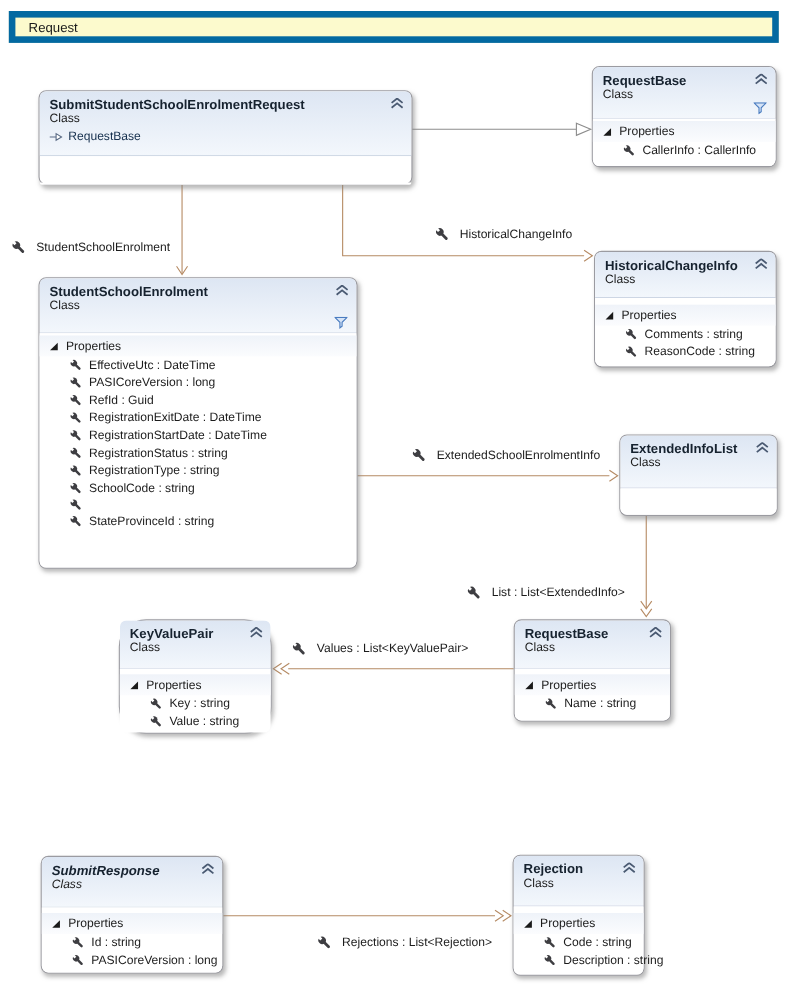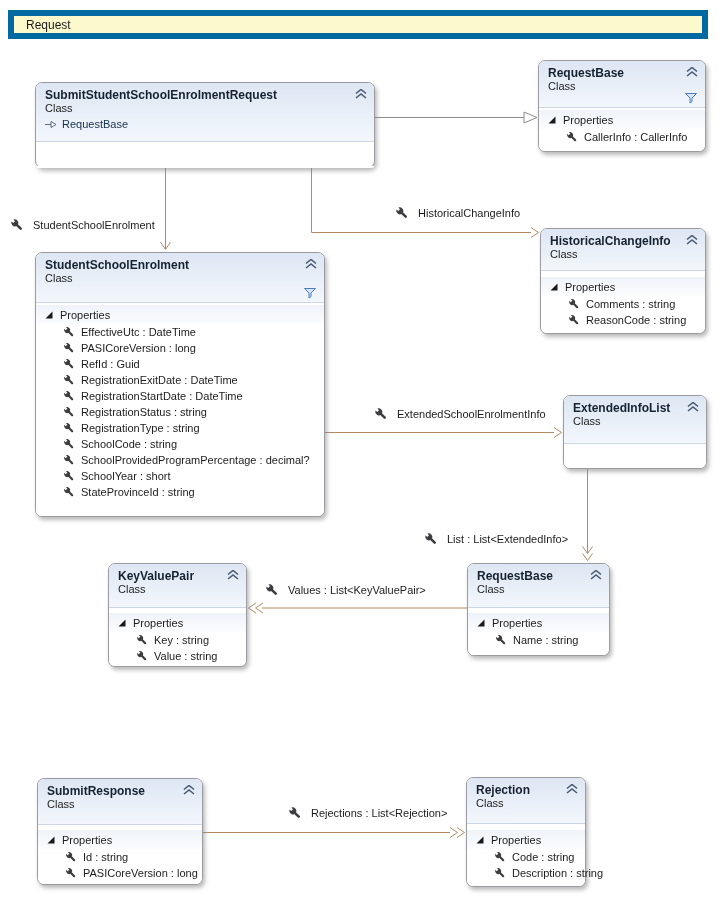--- a/index.html
+++ b/index.html
@@ -269,31 +269,20 @@
           <span>SchoolCode : string</span>
         </div>
       <div class="prop-row">
           <svg class="icon" width="12" height="12" viewBox="0 0 12 12">
             <g transform="rotate(-45 6 6)">
               <circle cx="6" cy="3.4" r="2.9" fill="#3e3e42"></circle>
               <rect x="4.9" y="-0.6" width="2.2" height="3.1" fill="#fff"></rect>
               <rect x="4.9" y="5" width="2.2" height="6.6" rx="1.1" fill="#3e3e42"></rect>
             </g>
           </svg>
-          <span>SchoolProvidedProgramPercentage : decimal?</span>
-        </div>
-      <div class="prop-row">
-          <svg class="icon" width="12" height="12" viewBox="0 0 12 12">
-            <g transform="rotate(-45 6 6)">
-              <circle cx="6" cy="3.4" r="2.9" fill="#3e3e42"></circle>
-              <rect x="4.9" y="-0.6" width="2.2" height="3.1" fill="#fff"></rect>
-              <rect x="4.9" y="5" width="2.2" height="6.6" rx="1.1" fill="#3e3e42"></rect>
-            </g>
-          </svg>
-          <span>SchoolYear : short</span>
         </div>
       <div class="prop-row">
           <svg class="icon" width="12" height="12" viewBox="0 0 12 12">
             <g transform="rotate(-45 6 6)">
               <circle cx="6" cy="3.4" r="2.9" fill="#3e3e42"></circle>
               <rect x="4.9" y="-0.6" width="2.2" height="3.1" fill="#fff"></rect>
               <rect x="4.9" y="5" width="2.2" height="6.6" rx="1.1" fill="#3e3e42"></rect>
             </g>
           </svg>
           <span>StateProvinceId : string</span>
@@ -333,21 +322,21 @@
               <circle cx="6" cy="3.4" r="2.9" fill="#3e3e42"></circle>
               <rect x="4.9" y="-0.6" width="2.2" height="3.1" fill="#fff"></rect>
               <rect x="4.9" y="5" width="2.2" height="6.6" rx="1.1" fill="#3e3e42"></rect>
             </g>
           </svg>
         <span>Name : string</span>
       </div>
     </div>
   </div>
 
-  <div class="cls" style="left:108px;top:563px;width:139px;height:104px;">
+  <div class="cls" style="left:108px;top:563px;width:139px;height:104px;border-radius:25px;">
     <div class="cls-header" style="height:44px;">
       <div class="cls-title">KeyValuePair</div>
       <div class="cls-kind">Class</div>
       <svg class="chevron" width="12" height="10" viewBox="0 0 12 10">
         <path d="M1 4.5 L6 .5 L11 4.5 M1 9 L6 5 L11 9" stroke="#4a5a72" stroke-width="1.6" fill="none"></path>
       </svg>
     </div>
     <div class="cls-body" style="padding-top:5px;">
       <div class="section-row">
         <svg class="icon" width="8" height="8" viewBox="0 0 8 8">
@@ -372,21 +361,21 @@
               <rect x="4.9" y="-0.6" width="2.2" height="3.1" fill="#fff"></rect>
               <rect x="4.9" y="5" width="2.2" height="6.6" rx="1.1" fill="#3e3e42"></rect>
             </g>
           </svg>
         <span>Value : string</span>
       </div>
     </div>
   </div>
 
   <div class="cls" style="left:37px;top:778px;width:166px;height:107px;">
-    <div class="cls-header" style="height:46px;">
+    <div class="cls-header" style="height:46px;font-style:italic;">
       <div class="cls-title">SubmitResponse</div>
       <div class="cls-kind">Class</div>
       <svg class="chevron" width="12" height="10" viewBox="0 0 12 10">
         <path d="M1 4.5 L6 .5 L11 4.5 M1 9 L6 5 L11 9" stroke="#4a5a72" stroke-width="1.6" fill="none"></path>
       </svg>
     </div>
     <div class="cls-body" style="padding-top:5px;">
       <div class="section-row">
         <svg class="icon" width="8" height="8" viewBox="0 0 8 8">
             <polygon points="7.5,0.5 7.5,7.5 0.5,7.5" fill="#1a1a1a"></polygon>
@@ -497,21 +486,21 @@
   <div class="assoc-label" style="left:265px;top:583px;">
     <svg class="icon" width="14" height="14" viewBox="0 0 12 12">
         <g transform="rotate(-45 6 6)">
           <circle cx="6" cy="3.4" r="2.9" fill="#3e3e42"></circle>
           <rect x="4.9" y="-0.6" width="2.2" height="3.1" fill="#fff"></rect>
           <rect x="4.9" y="5" width="2.2" height="6.6" rx="1.1" fill="#3e3e42"></rect>
         </g>
       </svg>
     <span>Values : List&lt;KeyValuePair&gt;</span>
   </div>
-  <div class="assoc-label" style="left:288px;top:806px;">
+  <div class="assoc-label" style="left:288px;top:850px;">
     <svg class="icon" width="14" height="14" viewBox="0 0 12 12">
         <g transform="rotate(-45 6 6)">
           <circle cx="6" cy="3.4" r="2.9" fill="#3e3e42"></circle>
           <rect x="4.9" y="-0.6" width="2.2" height="3.1" fill="#fff"></rect>
           <rect x="4.9" y="5" width="2.2" height="6.6" rx="1.1" fill="#3e3e42"></rect>
         </g>
       </svg>
     <span>Rejections : List&lt;Rejection&gt;</span>
   </div>
 

